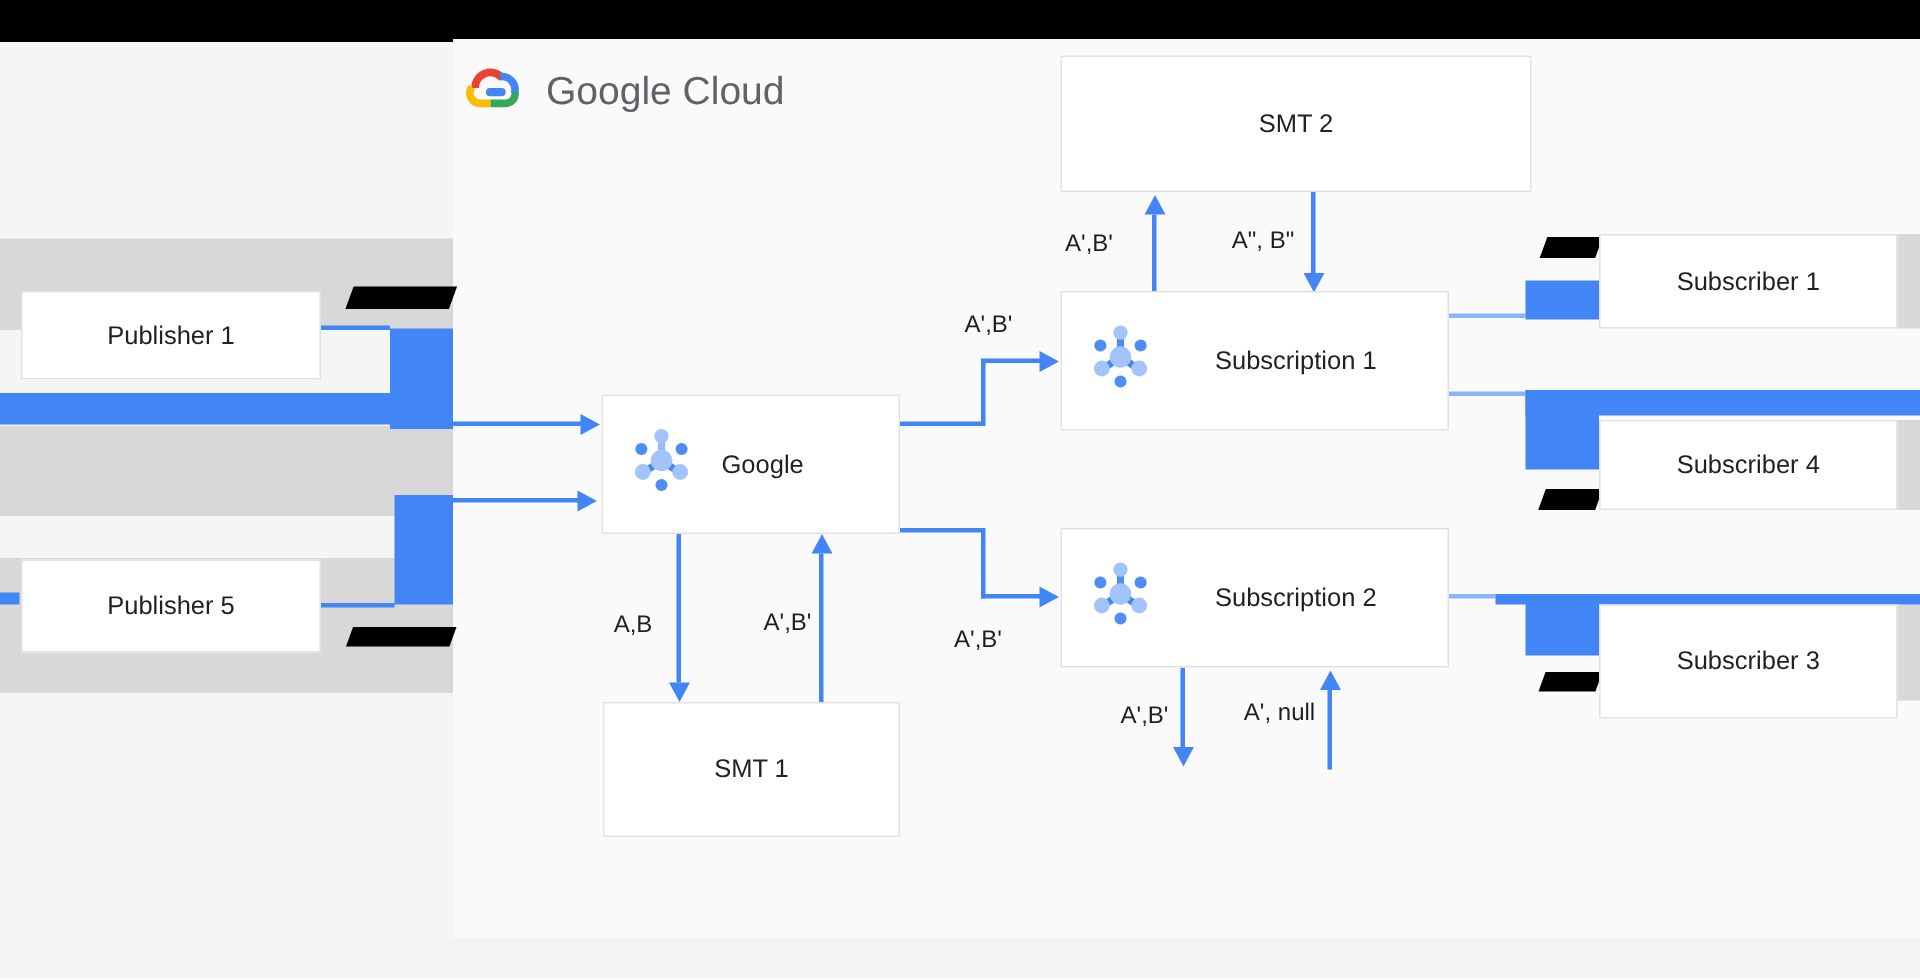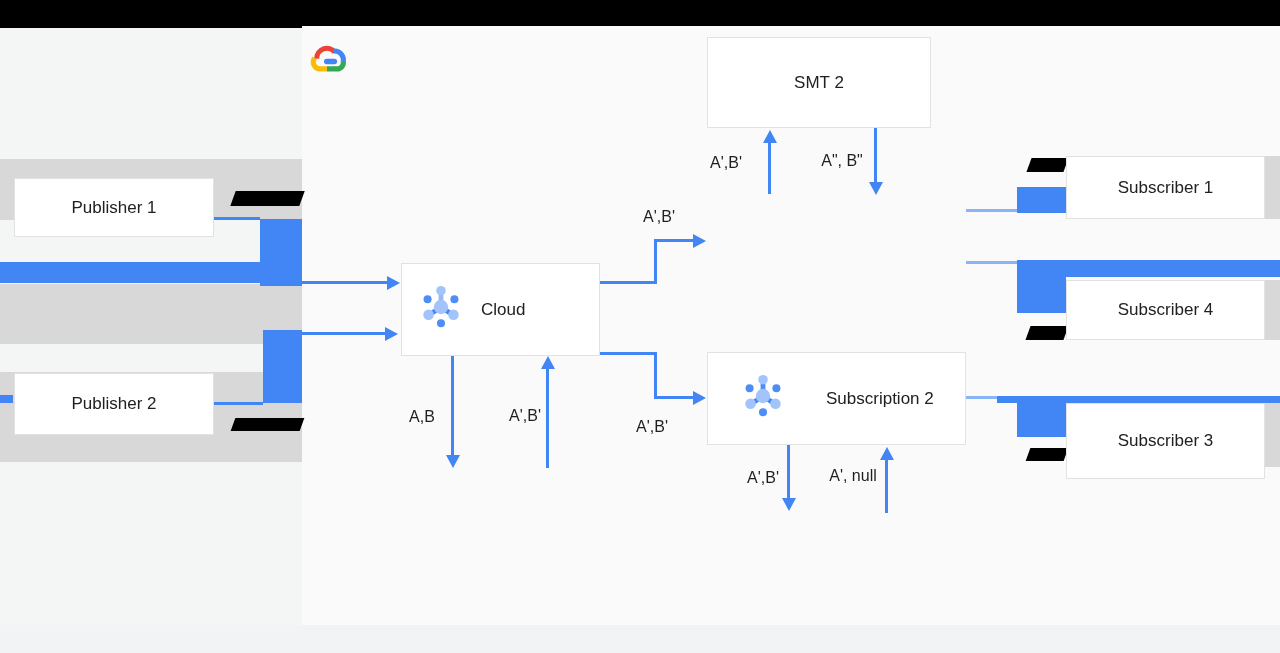--- a/index.html
+++ b/index.html
@@ -53,25 +53,25 @@
   <div class="abs top-bar-left"></div>
 
   <div class="abs band" style="left:0;top:159px;width:302px;height:61px;"></div>
   <div class="abs band" style="left:0;top:284px;width:302px;height:60px;"></div>
   <div class="abs band" style="left:0;top:372px;width:302px;height:90px;"></div>
 
   <div class="abs band" style="left:1066px;top:156px;width:214px;height:63px;"></div>
   <div class="abs band" style="left:1066px;top:280px;width:214px;height:60px;"></div>
   <div class="abs band" style="left:1066px;top:403px;width:214px;height:64px;"></div>
 
-  <div class="abs box" style="left:14px;top:178px;width:200px;height:59px;justify-content:center;">
+  <div class="abs box" style="left:14px;top:194px;width:200px;height:59px;justify-content:center;">
     <span class="lbl">Publisher 1</span>
   </div>
   <div class="abs box" style="left:14px;top:373px;width:200px;height:62px;">
-    <span class="lbl">Publisher 2</span>
+    <span class="lbl">Publisher 5</span>
   </div>
 
   <div class="abs blk" style="left:233px;top:191px;width:69px;height:15px;"></div>
   <div class="abs blk" style="left:233px;top:418px;width:69px;height:13px;"></div>
   <div class="abs blk" style="left:1029px;top:158px;width:37px;height:14px;"></div>
   <div class="abs blk" style="left:1028px;top:326px;width:38px;height:14px;"></div>
   <div class="abs blk" style="left:1028px;top:448px;width:38px;height:13px;"></div>
 
   <div class="abs blue" style="left:214px;top:217px;width:46px;height:3px;"></div>
   <div class="abs blue" style="left:260px;top:219px;width:42px;height:67px;"></div>
@@ -127,44 +127,64 @@
         <line x1="24" y1="25" x2="36" y2="33" stroke="#4285f4" stroke-width="5"></line>
         <circle cx="24" cy="25" r="7.5" fill="#a3c4fa"></circle>
         <circle cx="24" cy="8" r="5" fill="#a3c4fa"></circle>
         <circle cx="10" cy="17" r="4.2" fill="#4e8df6"></circle>
         <circle cx="38" cy="17" r="4.2" fill="#4e8df6"></circle>
         <circle cx="11" cy="33" r="5.5" fill="#a3c4fa"></circle>
         <circle cx="37" cy="33" r="5.5" fill="#a3c4fa"></circle>
         <circle cx="24" cy="42" r="4.2" fill="#4e8df6"></circle>
       </svg>
     </span>
-    <span class="lbl">Cloud</span>
-  </div>
-
-
-  <div class="abs box" style="left:707px;top:37px;width:224px;height:91px;">
+    <span class="lbl">Google</span>
+  </div>
+
+  <div class="abs box" style="left:402px;top:468px;width:198px;height:90px;">
+    <span class="lbl">SMT 1</span>
+  </div>
+
+  <div class="abs box" style="left:707px;top:37px;width:314px;height:91px;">
     <span class="lbl">SMT 2</span>
   </div>
 
-
-  <div class="abs box iconbox" style="left:707px;top:352px;width:259px;height:93px;padding-left:16px;">
+  <div class="abs box iconbox" style="left:707px;top:194px;width:259px;height:93px;">
     <span class="iconwrap">
       <svg width="46" height="48" viewBox="0 0 48 50">
         <line x1="24" y1="25" x2="24" y2="9" stroke="#4e8df6" stroke-width="5"></line>
         <line x1="24" y1="25" x2="12" y2="33" stroke="#4285f4" stroke-width="5"></line>
         <line x1="24" y1="25" x2="36" y2="33" stroke="#4285f4" stroke-width="5"></line>
         <circle cx="24" cy="25" r="7.5" fill="#a3c4fa"></circle>
         <circle cx="24" cy="8" r="5" fill="#a3c4fa"></circle>
         <circle cx="10" cy="17" r="4.2" fill="#4e8df6"></circle>
         <circle cx="38" cy="17" r="4.2" fill="#4e8df6"></circle>
         <circle cx="11" cy="33" r="5.5" fill="#a3c4fa"></circle>
         <circle cx="37" cy="33" r="5.5" fill="#a3c4fa"></circle>
         <circle cx="24" cy="42" r="4.2" fill="#4e8df6"></circle>
       </svg>
     </span>
+    <span class="lbl">Subscription 1</span>
+  </div>
+
+  <div class="abs box iconbox" style="left:707px;top:352px;width:259px;height:93px;">
+    <span class="iconwrap">
+      <svg width="46" height="48" viewBox="0 0 48 50">
+        <line x1="24" y1="25" x2="24" y2="9" stroke="#4e8df6" stroke-width="5"></line>
+        <line x1="24" y1="25" x2="12" y2="33" stroke="#4285f4" stroke-width="5"></line>
+        <line x1="24" y1="25" x2="36" y2="33" stroke="#4285f4" stroke-width="5"></line>
+        <circle cx="24" cy="25" r="7.5" fill="#a3c4fa"></circle>
+        <circle cx="24" cy="8" r="5" fill="#a3c4fa"></circle>
+        <circle cx="10" cy="17" r="4.2" fill="#4e8df6"></circle>
+        <circle cx="38" cy="17" r="4.2" fill="#4e8df6"></circle>
+        <circle cx="11" cy="33" r="5.5" fill="#a3c4fa"></circle>
+        <circle cx="37" cy="33" r="5.5" fill="#a3c4fa"></circle>
+        <circle cx="24" cy="42" r="4.2" fill="#4e8df6"></circle>
+      </svg>
+    </span>
     <span class="lbl">Subscription 2</span>
   </div>
 
 
   <div class="abs box" style="left:1066px;top:156px;width:199px;height:63px;">
     <span class="lbl">Subscriber 1</span>
   </div>
   <div class="abs box" style="left:1066px;top:280px;width:199px;height:60px;">
     <span class="lbl">Subscriber 4</span>
   </div>
@@ -184,15 +204,16 @@
   <div class="abs" style="left:308px;top:40px;width:260px;height:40px;display:flex;align-items:center;">
     <span style="display:inline-block;">
       <svg width="40" height="34" viewBox="0 0 110 92">
         <path d="M 24 48 A 28 28 0 0 1 74 30" stroke="#ea4335" stroke-width="14" fill="none"></path>
         <path d="M 70 27 A 24 24 0 0 1 96 58" stroke="#4285f4" stroke-width="14" fill="none"></path>
         <path d="M 97 56 A 17 17 0 0 1 80 76 L 52 76" stroke="#34a853" stroke-width="14" fill="none"></path>
         <path d="M 52 76 L 34 76 A 19 19 0 0 1 18 46" stroke="#fbbc04" stroke-width="14" fill="none"></path>
         <rect x="44" y="48" width="36" height="15" rx="7.5" fill="#4285f4"></rect>
       </svg>
     </span>
+    <span class="logo-text" style="margin-left:16px;">Google Cloud</span>
   </div>
 
 </div>
 
 </body></html>

